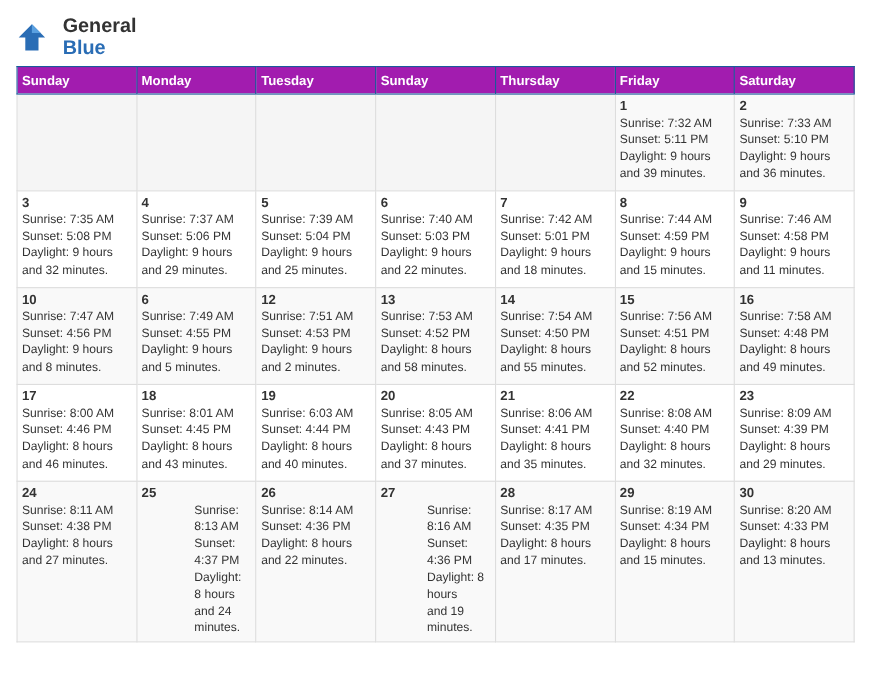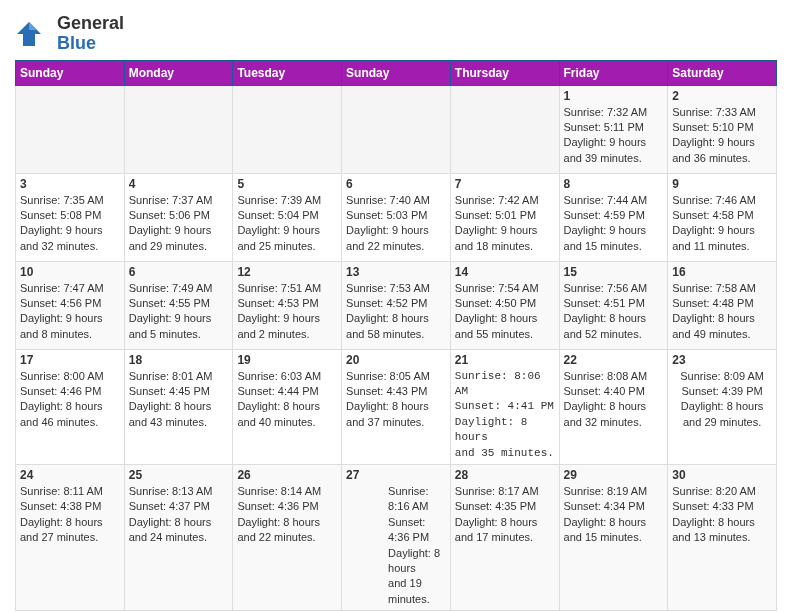--- a/index.html
+++ b/index.html
@@ -268,51 +268,51 @@
         </td>
         <td>
           <span class="day-number">20</span>
           <div class="day-info" style="white-space: pre-line;">Sunrise: 8:05 AM
 Sunset: 4:43 PM
 Daylight: 8 hours
 and 37 minutes.</div>
         </td>
         <td>
           <span class="day-number">21</span>
-          <div class="day-info" style="white-space: pre-line; font-family: Liberation Mono, monospace;">Sunrise: 8:06 AM
+          <div class="day-info" style="white-space: pre-line;">Sunrise: 8:06 AM
 Sunset: 4:41 PM
 Daylight: 8 hours
 and 35 minutes.</div>
         </td>
         <td>
           <span class="day-number">22</span>
           <div class="day-info" style="white-space: pre-line;">Sunrise: 8:08 AM
 Sunset: 4:40 PM
 Daylight: 8 hours
 and 32 minutes.</div>
         </td>
         <td>
           <span class="day-number">23</span>
-          <div class="day-info" style="white-space: pre-line; text-align: center;">Sunrise: 8:09 AM
+          <div class="day-info" style="white-space: pre-line;">Sunrise: 8:09 AM
 Sunset: 4:39 PM
 Daylight: 8 hours
 and 29 minutes.</div>
         </td>
       </tr>
       <tr>
         <td>
           <span class="day-number">24</span>
           <div class="day-info" style="white-space: pre-line;">Sunrise: 8:11 AM
 Sunset: 4:38 PM
 Daylight: 8 hours
 and 27 minutes.</div>
         </td>
         <td>
           <span class="day-number">25</span>
-          <div class="day-info" style="white-space: pre-line;">Sunrise: 8:13 AM
+          <div class="day-info" style="white-space: pre-line; margin-left: 48px;">Sunrise: 8:13 AM
 Sunset: 4:37 PM
 Daylight: 8 hours
 and 24 minutes.</div>
         </td>
         <td>
           <span class="day-number">26</span>
           <div class="day-info" style="white-space: pre-line;">Sunrise: 8:14 AM
 Sunset: 4:36 PM
 Daylight: 8 hours
 and 22 minutes.</div>

